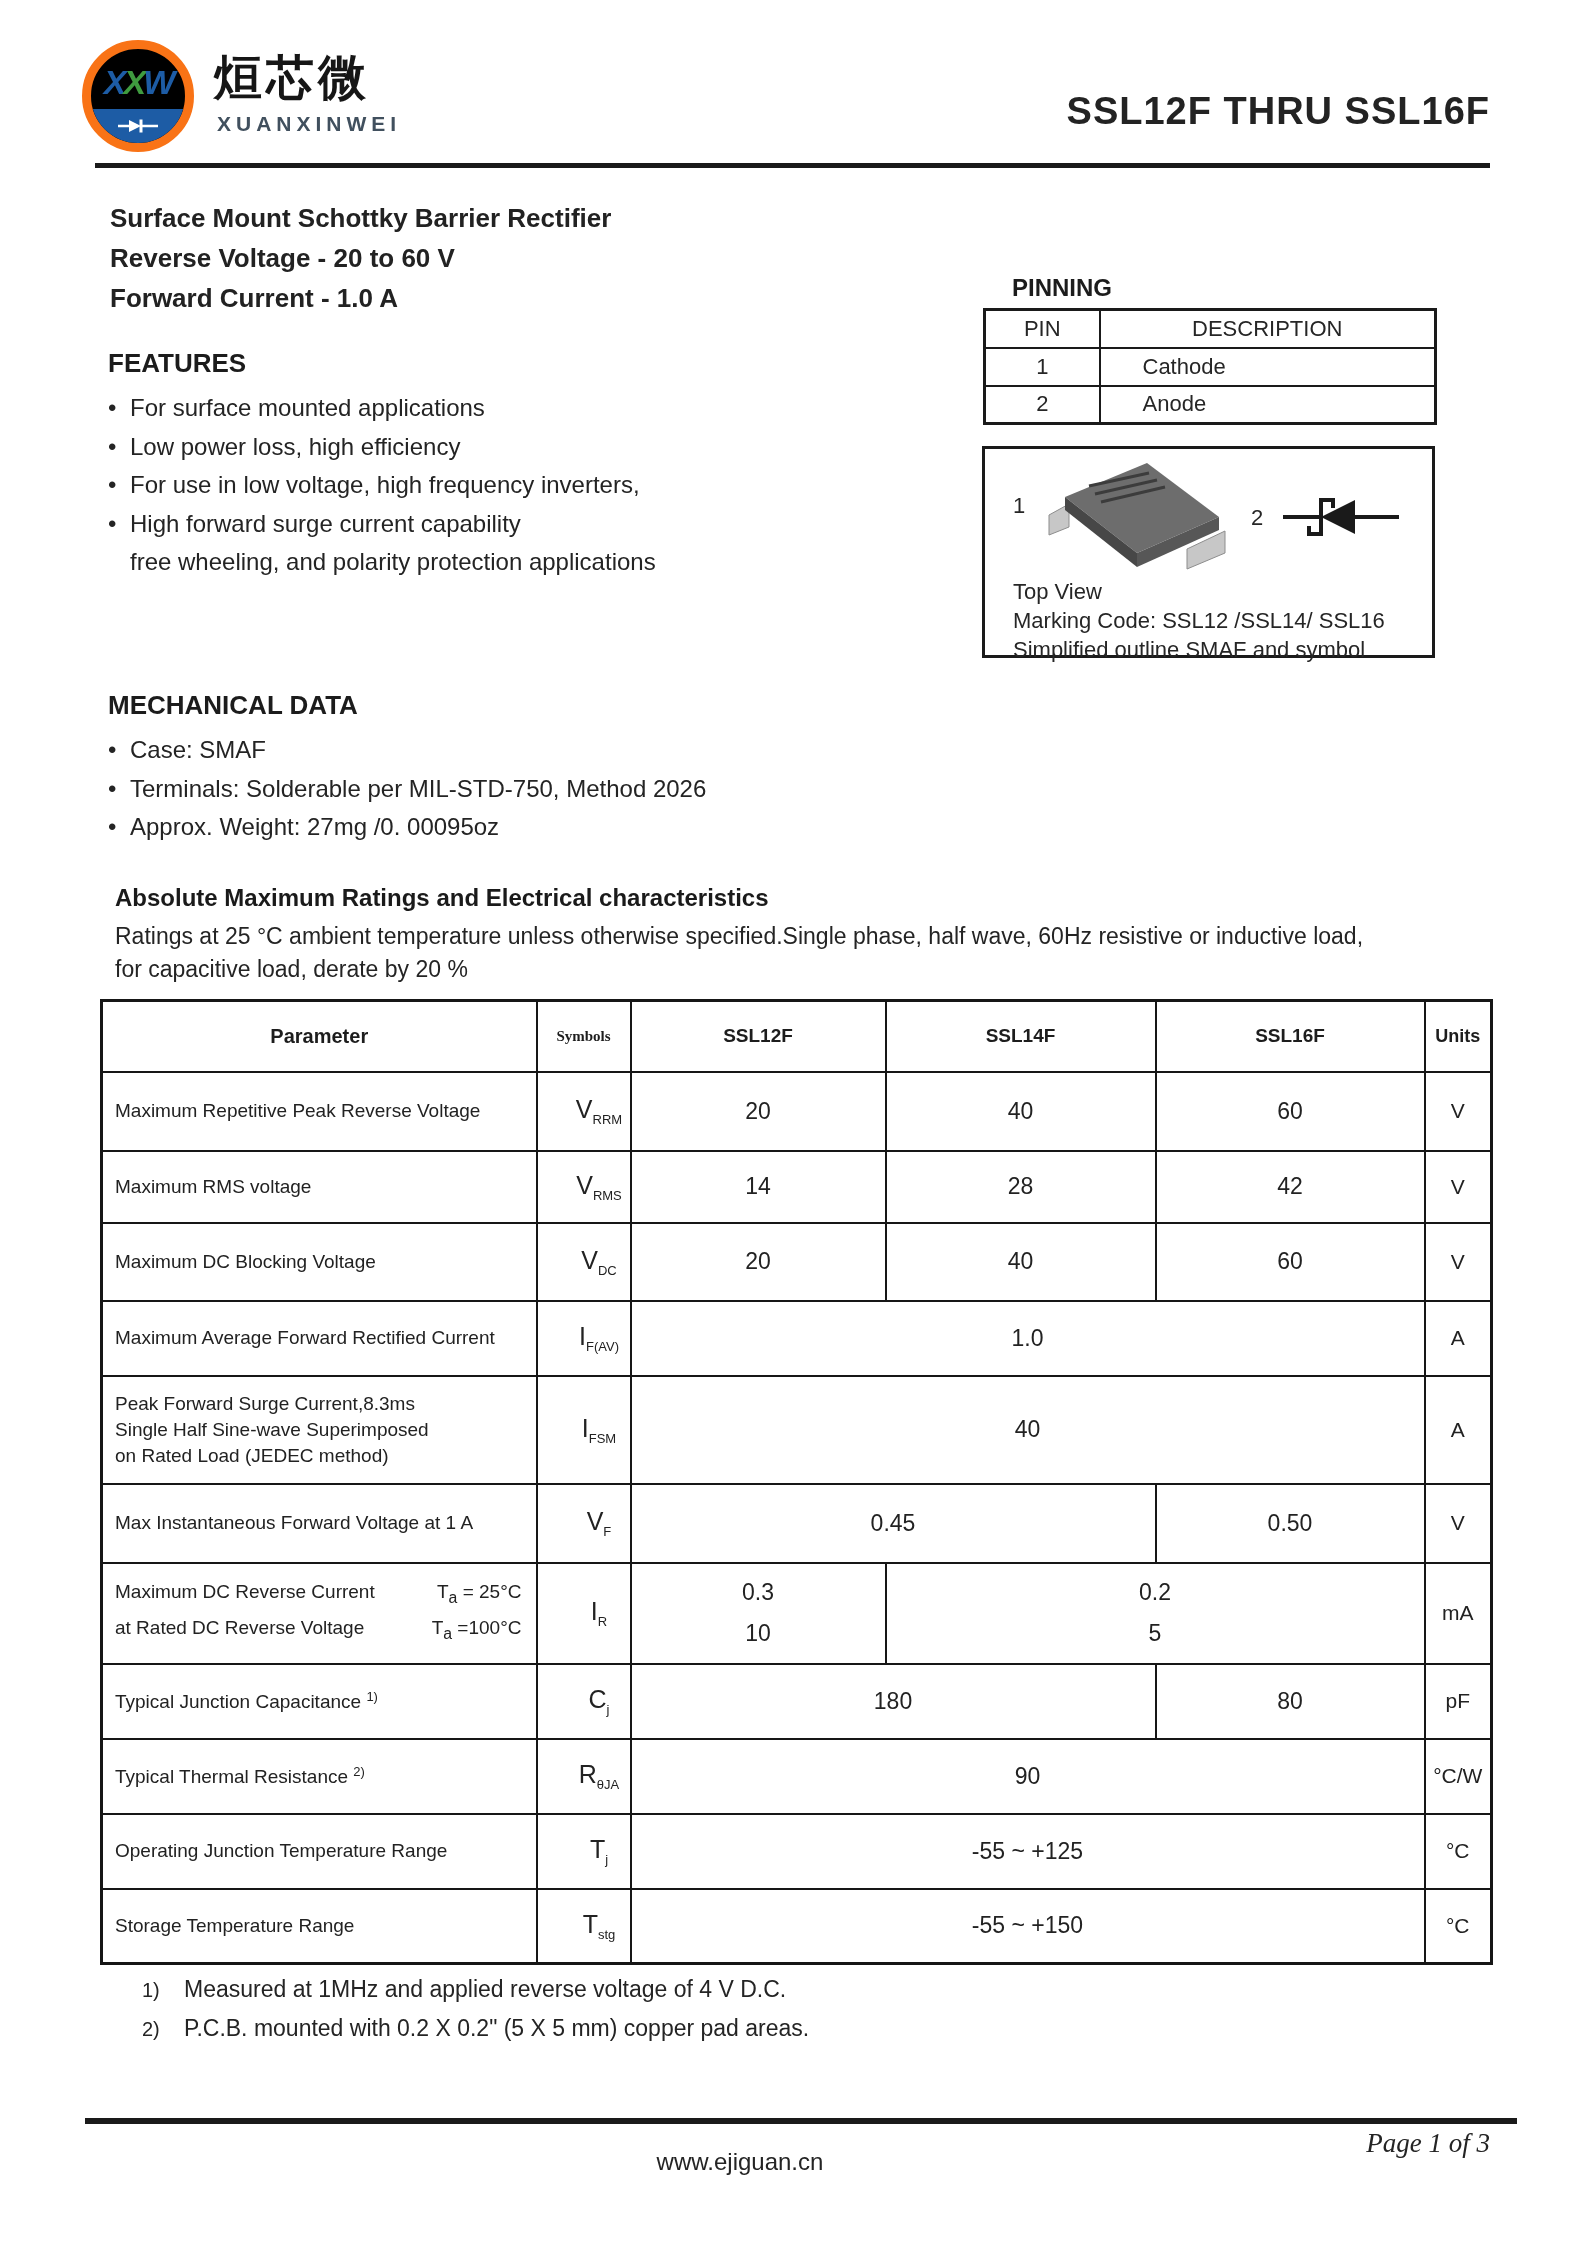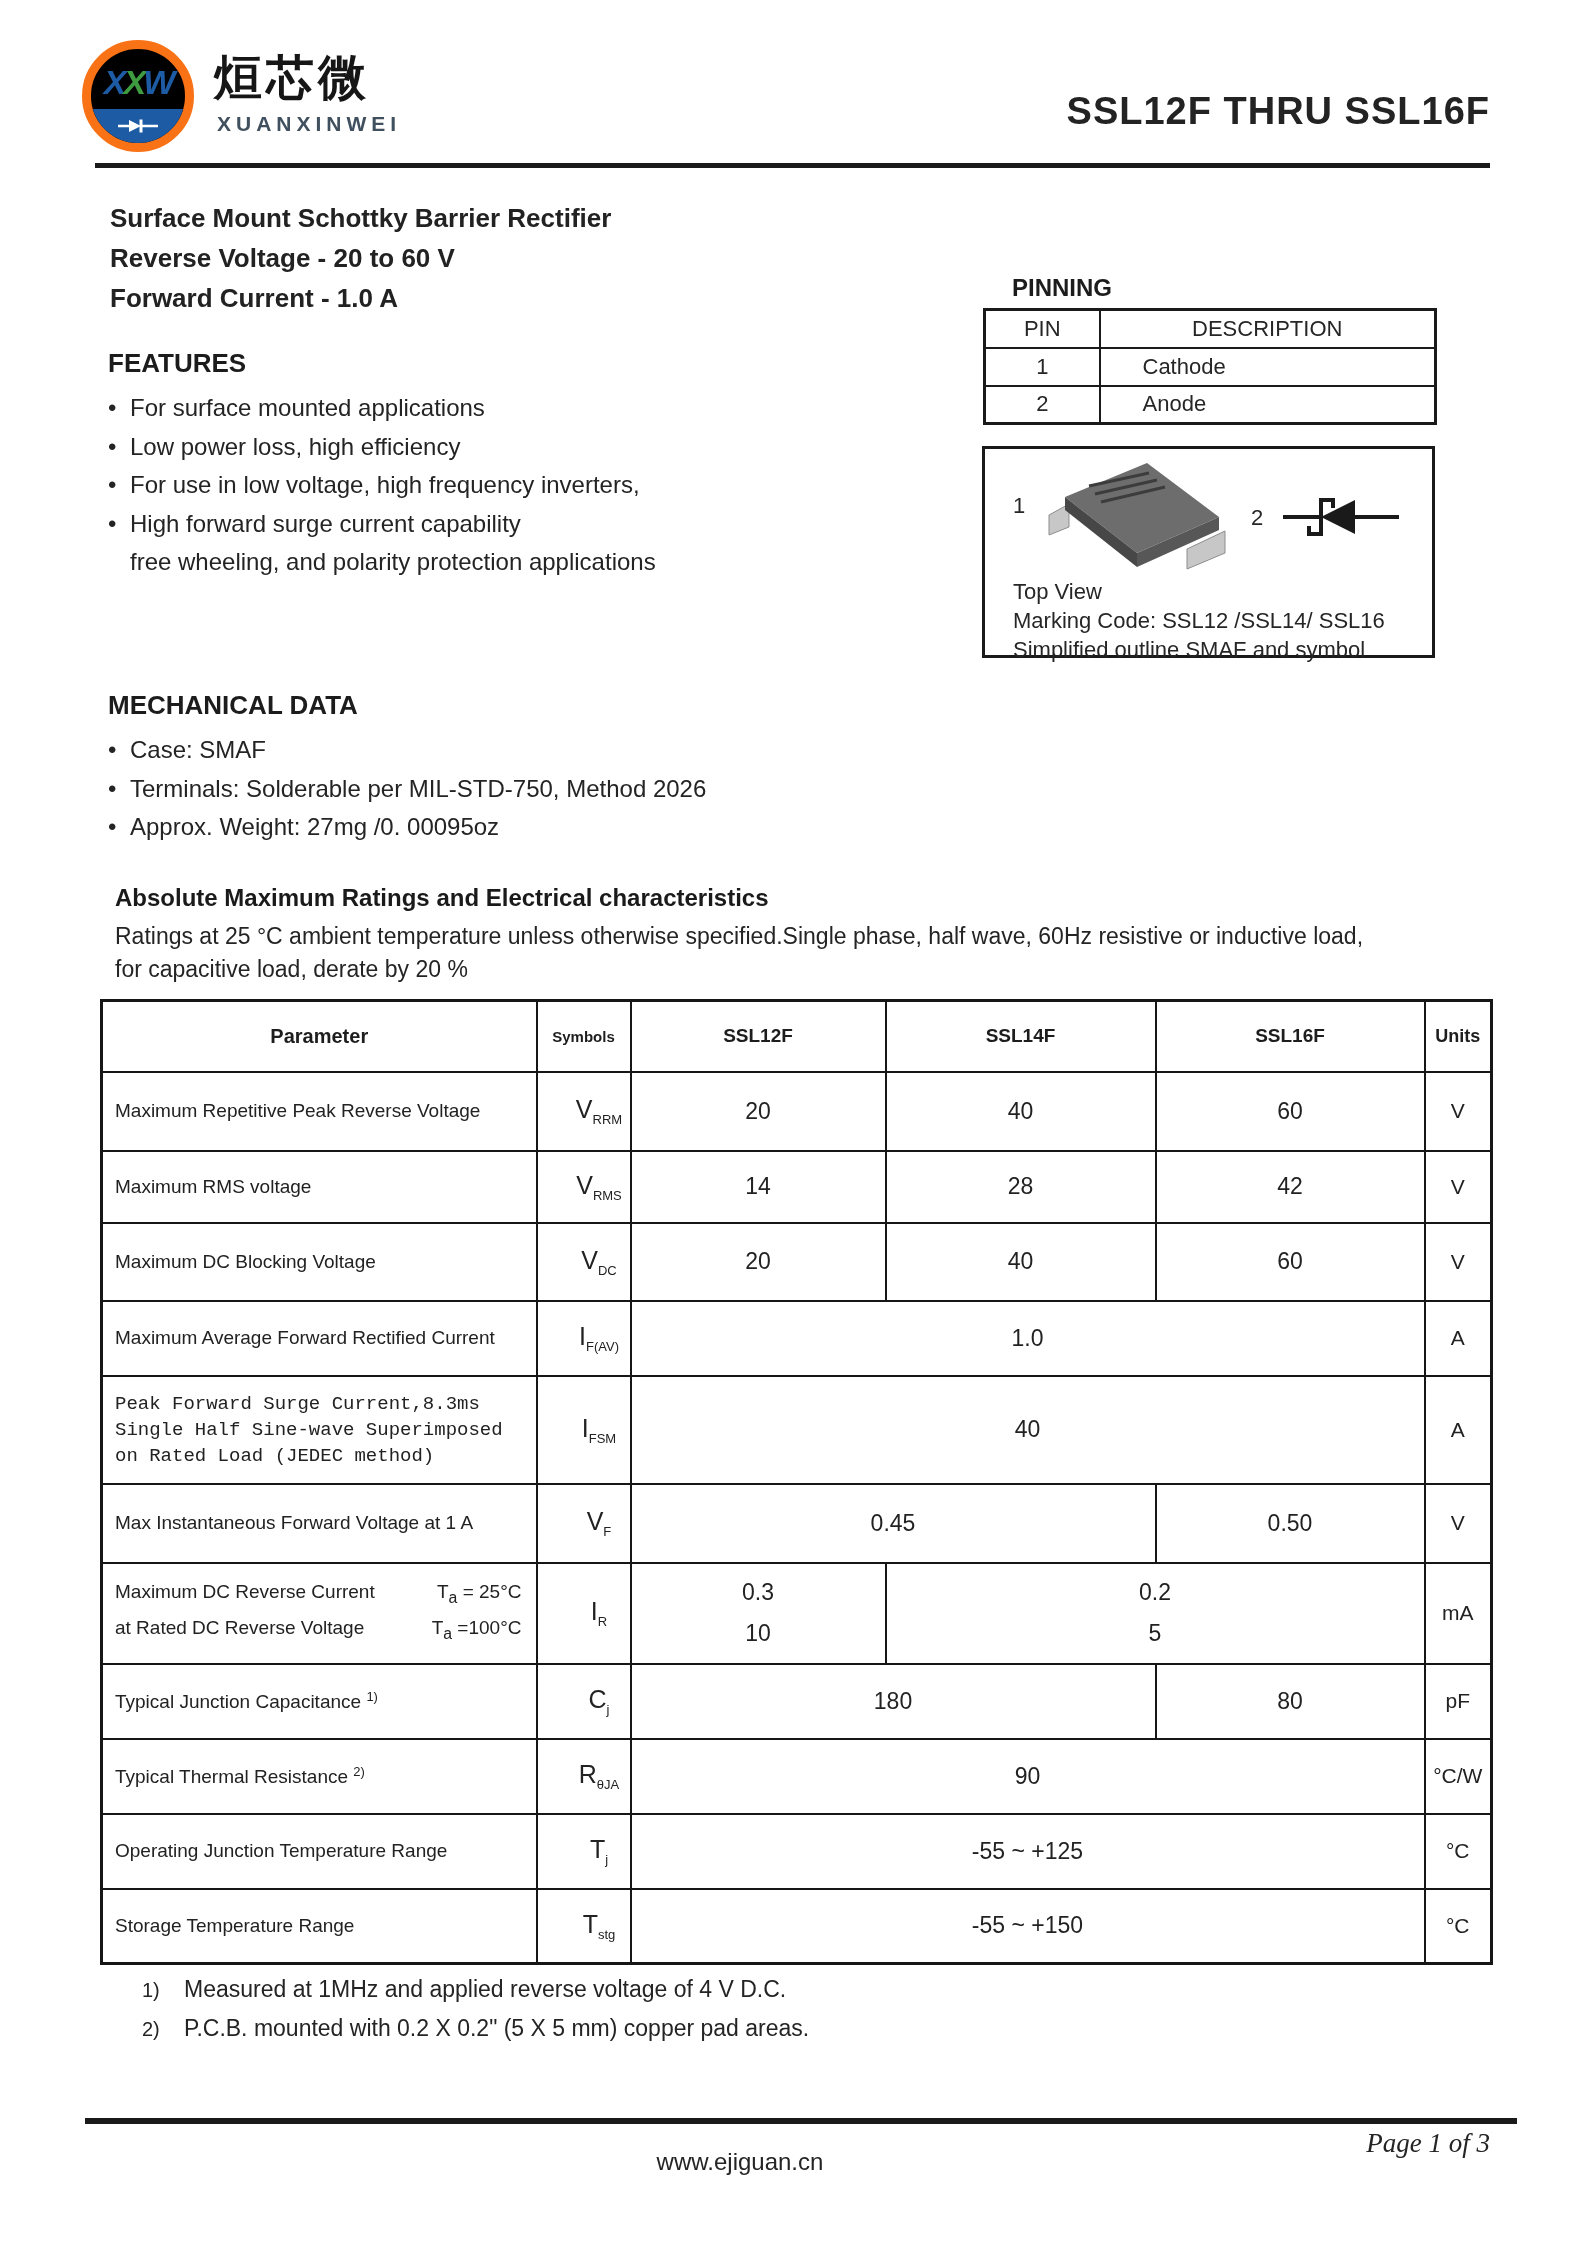--- a/index.html
+++ b/index.html
@@ -60,25 +60,25 @@
 
   
   .amr-heading { position:absolute; left:115px; top:884px; font-size:24px; font-weight:bold; color:#1a1a1a; }
   .amr-note { position:absolute; left:115px; top:920px; font-size:23px; line-height:33px; color:#242424; }
 
   
   .main-table { position:absolute; left:100px; top:999px; width:1390px; border-collapse:collapse; table-layout:fixed; border:3px solid #161616; }
   .main-table th, .main-table td { border:2px solid #161616; vertical-align:middle; }
   .main-table th { font-weight:bold; color:#1d1d1d; }
   th.h-param { font-size:20px; }
-  th.h-sym { font-size:15px; }
+  th.h-sym { font-size:15px;font-family:Liberation Serif, serif; }
   th.h-dev { font-size:19px; }
   th.h-units { font-size:18px; }
   td.param { text-align:left; padding-left:12px; font-size:19px; color:#222; }
-  td.param .lines { line-height:26px;font-family:Liberation Mono, monospace; }
+  td.param .lines { line-height:26px; }
   td.sym { text-align:center; font-size:25px; font-weight:400; color:#222;padding-left:31px; }
   td.sym sub { font-size:13px; }
   td.val { text-align:center; font-size:23px; color:#222; }
   td.unit { text-align:center; font-size:21px; color:#222; }
   sup.fn { font-size:13px; }
   .cond-row { display:flex; justify-content:space-between; padding-right:14px; line-height:30px; }
   .stack { display:flex; flex-direction:column; justify-content:space-evenly; height:96px; }
 
   
   .footnotes { position:absolute; left:142px; top:1976px; font-size:23px; color:#242424; }

